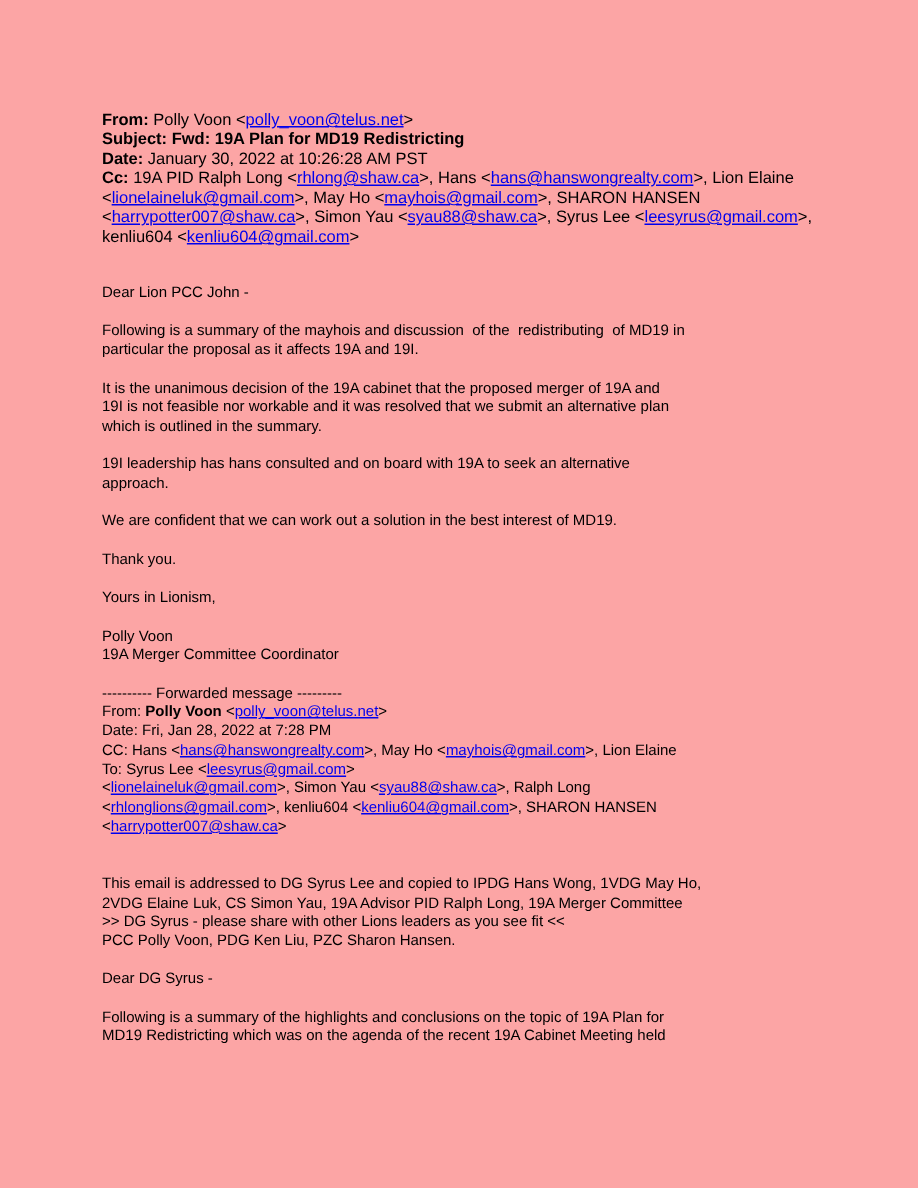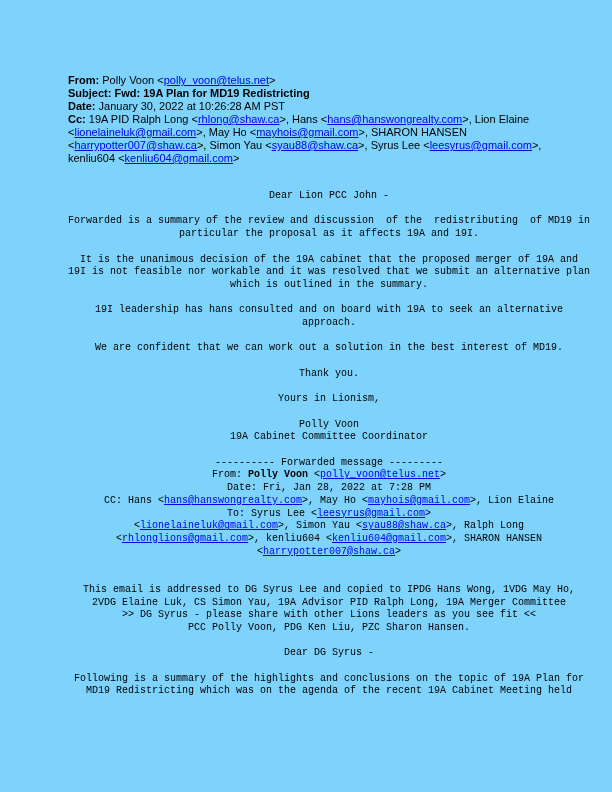--- a/index.html
+++ b/index.html
@@ -1,41 +1,40 @@
 <!DOCTYPE html>
 <html><head>
 <meta charset="utf-8">
 <style>
   html, body { margin: 0; padding: 0; background: #ffffff; }
   .page {
     position: relative;
     width: 612px;
     height: 792px;
-    background: #7dd3fc;
+    background: #fca5a5;
     overflow: hidden;
     color: #000000;
   }
   .header-block {
     position: absolute;
     left: 68px;
     top: 74px;
     font-family: "Liberation Sans", sans-serif;
     font-size: 11px;
     line-height: 13px;
     color: #000000;
   }
   .body-block {
     position: absolute;
     left: 68px;
     top: 190px;
-    font-family: Liberation Mono, monospace;
+    font-family: Liberation Sans, sans-serif;
     font-size: 10px;
     line-height: 12.7px;
     color: #000000;
-    text-align: center;
   }
   .line { white-space: pre; }
   .bold { font-weight: bold; }
   .email-link {
     color: #0000ee;
     text-decoration: underline;
     cursor: pointer;
   }
 </style>
 </head>
@@ -47,38 +46,38 @@
       <div class="line"><span class="bold">Subject: Fwd: 19A Plan for MD19 Redistricting</span></div>
       <div class="line"><span class="bold">Date: </span><span class="plain">January 30, 2022 at 10:26:28 AM PST</span></div>
       <div class="line"><span class="bold">Cc: </span><span class="plain">19A PID Ralph Long &lt;</span><a class="email-link" href="#">rhlong@shaw.ca</a><span class="plain">&gt;, Hans &lt;</span><a class="email-link" href="#">hans@hanswongrealty.com</a><span class="plain">&gt;, Lion Elaine</span></div>
       <div class="line"><span class="plain">&lt;</span><a class="email-link" href="#">lionelaineluk@gmail.com</a><span class="plain">&gt;, May Ho &lt;</span><a class="email-link" href="#">mayhois@gmail.com</a><span class="plain">&gt;, SHARON HANSEN</span></div>
       <div class="line"><span class="plain">&lt;</span><a class="email-link" href="#">harrypotter007@shaw.ca</a><span class="plain">&gt;, Simon Yau &lt;</span><a class="email-link" href="#">syau88@shaw.ca</a><span class="plain">&gt;, Syrus Lee &lt;</span><a class="email-link" href="#">leesyrus@gmail.com</a><span class="plain">&gt;,</span></div>
       <div class="line"><span class="plain">kenliu604 &lt;</span><a class="email-link" href="#">kenliu604@gmail.com</a><span class="plain">&gt;</span></div>
     </div>
   <div class="body-block" id="body-block">
       <div class="line"><span class="plain">Dear Lion PCC John -</span></div>
       <div class="line">&nbsp;</div>
-      <div class="line"><span class="plain">Forwarded is a summary of the review and discussion  of the  redistributing  of MD19 in</span></div>
+      <div class="line"><span class="plain">Following is a summary of the mayhois and discussion  of the  redistributing  of MD19 in</span></div>
       <div class="line"><span class="plain">particular the proposal as it affects 19A and 19I.</span></div>
       <div class="line">&nbsp;</div>
       <div class="line"><span class="plain">It is the unanimous decision of the 19A cabinet that the proposed merger of 19A and</span></div>
       <div class="line"><span class="plain">19I is not feasible nor workable and it was resolved that we submit an alternative plan</span></div>
       <div class="line"><span class="plain">which is outlined in the summary.</span></div>
       <div class="line">&nbsp;</div>
       <div class="line"><span class="plain">19I leadership has hans consulted and on board with 19A to seek an alternative</span></div>
       <div class="line"><span class="plain">approach.</span></div>
       <div class="line">&nbsp;</div>
       <div class="line"><span class="plain">We are confident that we can work out a solution in the best interest of MD19.</span></div>
       <div class="line">&nbsp;</div>
       <div class="line"><span class="plain">Thank you.</span></div>
       <div class="line">&nbsp;</div>
       <div class="line"><span class="plain">Yours in Lionism,</span></div>
       <div class="line">&nbsp;</div>
       <div class="line"><span class="plain">Polly Voon</span></div>
-      <div class="line"><span class="plain">19A Cabinet Committee Coordinator</span></div>
+      <div class="line"><span class="plain">19A Merger Committee Coordinator</span></div>
       <div class="line">&nbsp;</div>
       <div class="line"><span class="plain">---------- Forwarded message ---------</span></div>
       <div class="line"><span class="plain">From: </span><span class="bold">Polly Voon</span><span class="plain"> &lt;</span><a class="email-link" href="#">polly_voon@telus.net</a><span class="plain">&gt;</span></div>
       <div class="line"><span class="plain">Date: Fri, Jan 28, 2022 at 7:28 PM</span></div>
       <div class="line"><span class="plain">CC: Hans &lt;</span><a class="email-link" href="#">hans@hanswongrealty.com</a><span class="plain">&gt;, May Ho &lt;</span><a class="email-link" href="#">mayhois@gmail.com</a><span class="plain">&gt;, Lion Elaine</span></div>
       <div class="line"><span class="plain">To: Syrus Lee &lt;</span><a class="email-link" href="#">leesyrus@gmail.com</a><span class="plain">&gt;</span></div>
       <div class="line"><span class="plain">&lt;</span><a class="email-link" href="#">lionelaineluk@gmail.com</a><span class="plain">&gt;, Simon Yau &lt;</span><a class="email-link" href="#">syau88@shaw.ca</a><span class="plain">&gt;, Ralph Long</span></div>
       <div class="line"><span class="plain">&lt;</span><a class="email-link" href="#">rhlonglions@gmail.com</a><span class="plain">&gt;, kenliu604 &lt;</span><a class="email-link" href="#">kenliu604@gmail.com</a><span class="plain">&gt;, SHARON HANSEN</span></div>
       <div class="line"><span class="plain">&lt;</span><a class="email-link" href="#">harrypotter007@shaw.ca</a><span class="plain">&gt;</span></div>
       <div class="line">&nbsp;</div>

